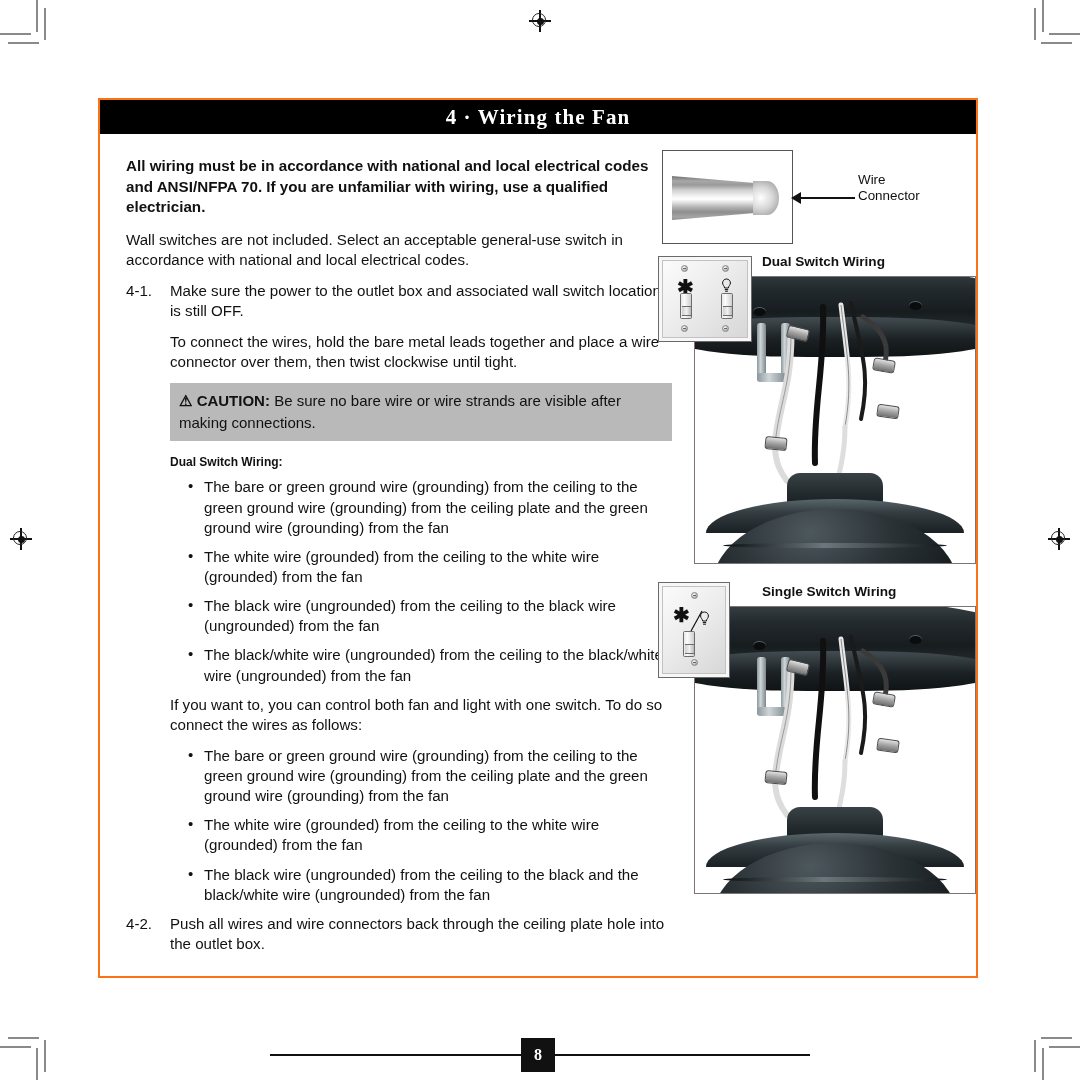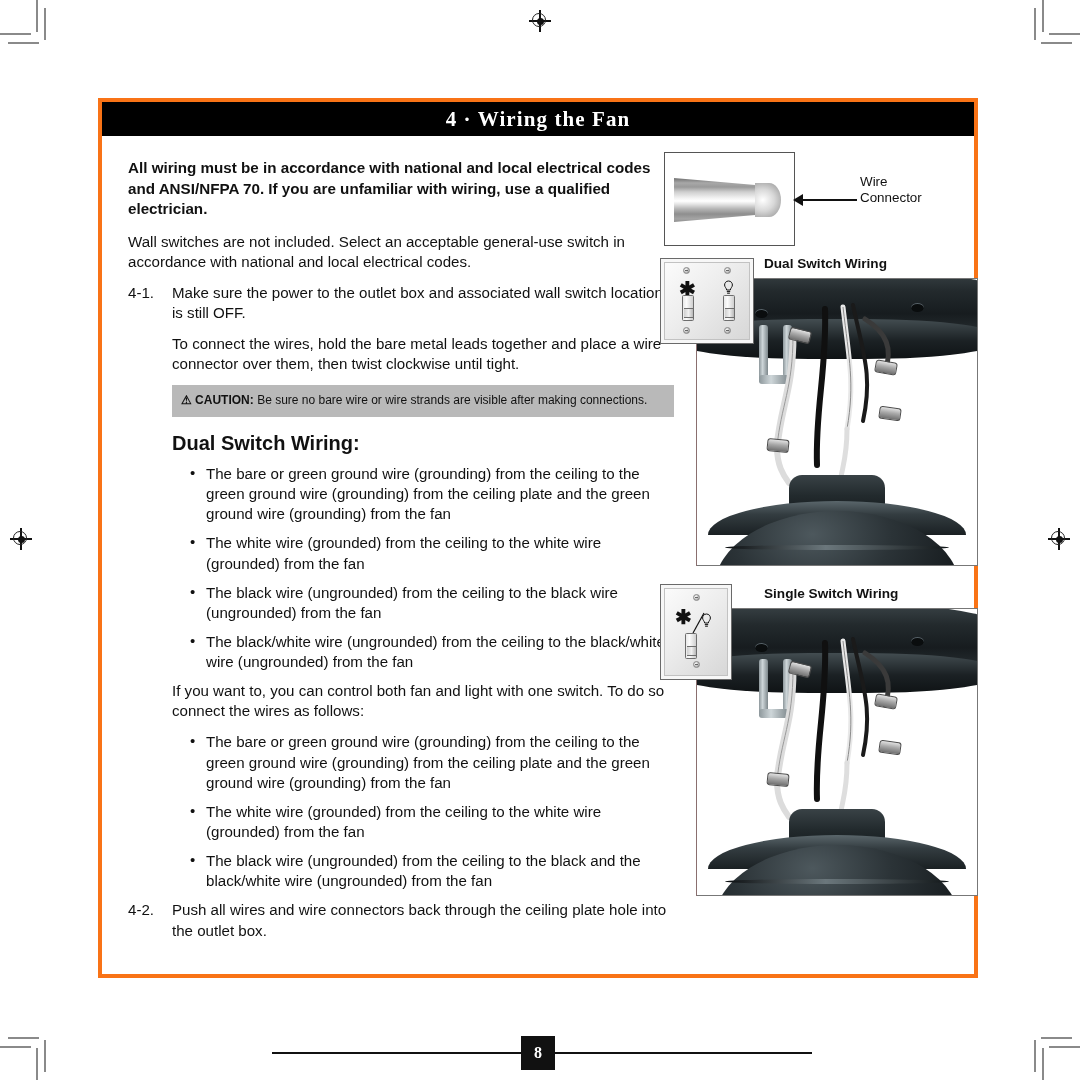--- a/index.html
+++ b/index.html
@@ -16,21 +16,21 @@
   .regmark{position:absolute;width:22px;height:22px;}
   .regmark .ring{position:absolute;left:3px;top:3px;width:14px;height:14px;
      border:1.5px solid #222;border-radius:50%;box-sizing:border-box;}
   .regmark .vl{position:absolute;left:10.2px;top:0;width:1.4px;height:22px;background:#111;}
   .regmark .hl{position:absolute;top:10.2px;left:0;height:1.4px;width:22px;background:#111;}
   .regmark .dot2{position:absolute;left:7.5px;top:7.5px;width:7px;height:7px;background:#111;border-radius:50%;}
 
   
   #page-frame{
     position:absolute;left:98px;top:98px;width:880px;height:880px;
-    border:4px solid #f97316;box-sizing:border-box;background:#fff;
+    border:2px solid #f97316;box-sizing:border-box;background:#fff;
   }
   #header-bar{
     position:absolute;left:0;top:0;width:100%;height:34px;
     background:#000;color:#fff;
     display:flex;align-items:center;justify-content:center;
   }
   #header-bar .htxt{
     font-family:"Liberation Serif", serif;
     font-weight:bold;font-size:21px;letter-spacing:1.1px;
   }
@@ -43,34 +43,34 @@
   }
   #fig-col{position:absolute;left:558px;top:16px;width:318px;}
 
   
   .lead{font-weight:bold;font-size:15.2px;line-height:1.36;margin:0 0 12px 0;}
   .para{margin:0 0 11px 0;}
   .step{display:flex;margin:0 0 10px 0;}
   .step .num{width:44px;flex:0 0 44px;}
   .step .body{flex:1;}
   .sub{margin:0 0 11px 44px;}
-  .subhead{font-weight:bold;margin:0 0 7px 44px;font-size:20px;}
+  .subhead{font-weight:bold;margin:0 0 7px 44px;font-size:12px;}
   .bullets{margin:0 0 4px 0;padding:0;list-style:none;}
   .bullets li{
     position:relative;margin:0 0 9px 0;padding-left:16px;margin-left:62px;
   }
   .bullets li:before{
     content:"\2022";position:absolute;left:0;top:-1px;font-size:15px;
   }
 
   
   #caution{
     background:#b9b9b9;color:#111;
     margin:8px 0 13px 44px;padding:7px 9px 8px 9px;
-    font-size:12px;line-height:1.45;
+    font-size:15px;line-height:1.45;
   }
   #caution .ctitle{font-weight:bold;}
   #caution .tri{font-weight:bold;}
 
   
   .figbox{border:1.5px solid #555;box-sizing:border-box;background:#fff;position:relative;}
 
   
   #wc-fig{width:131px;height:94px;margin-left:4px;}
   #wc-cone{

